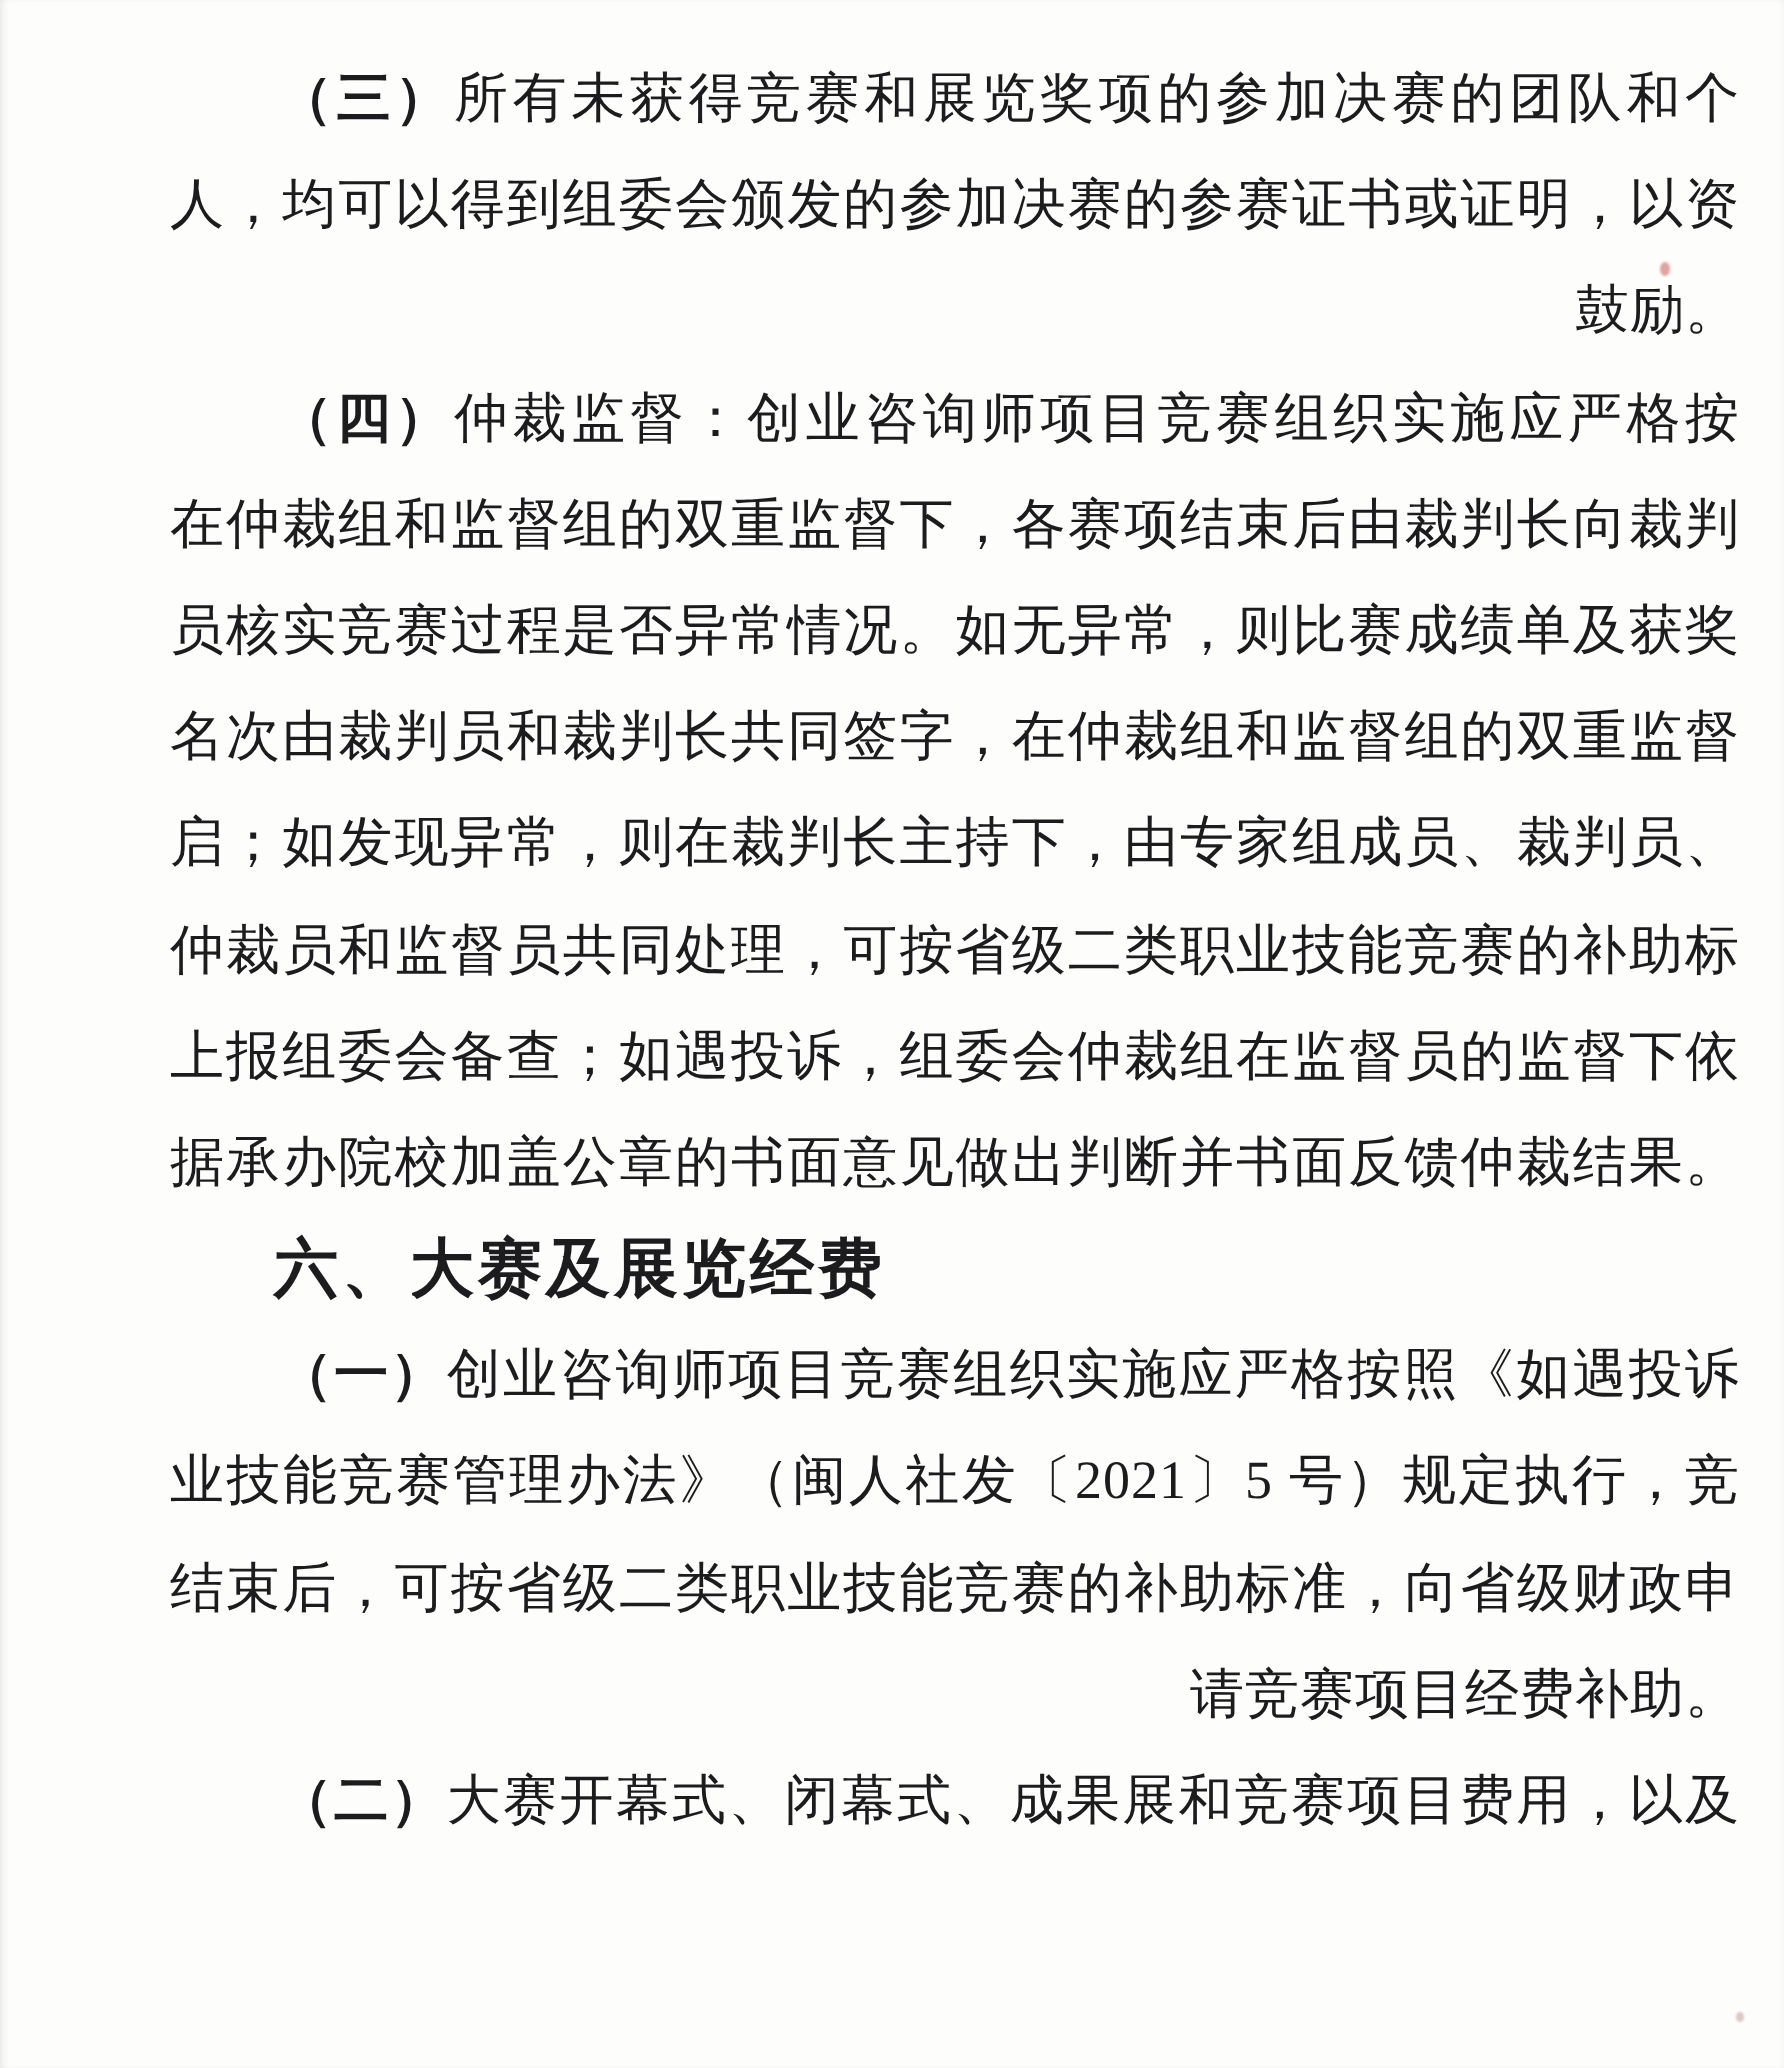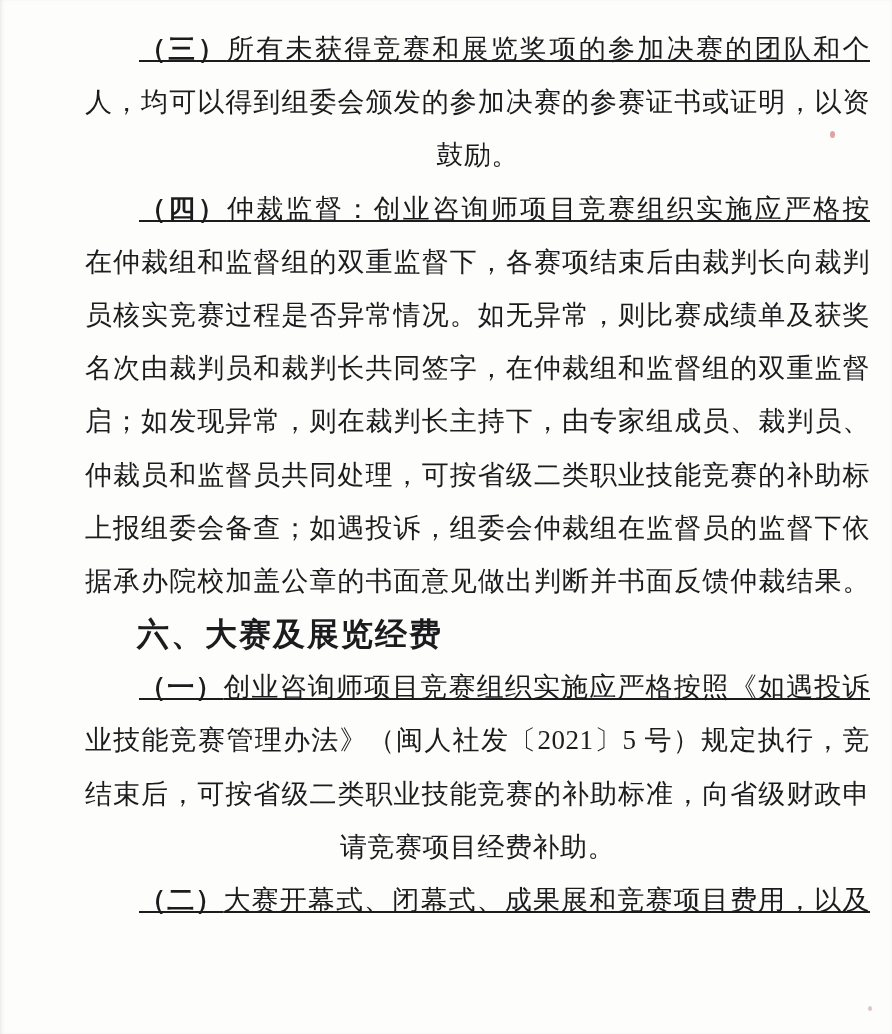--- a/index.html
+++ b/index.html
@@ -17,31 +17,30 @@
     padding: 23px 22px 0 85px;
     font-family: "Liberation Serif", "DejaVu Serif", serif;
     color: #1c1c1e;
     box-shadow: inset 3px 0 5px -3px rgba(60,60,60,0.18), inset -2px 0 4px -3px rgba(60,60,60,0.10);
   }
   .line {
     font-size: 27px;
     line-height: 53.2px;
     height: 53.2px;
     letter-spacing: 0.5px;
-    text-align: center;
+    text-align: right;
     overflow: hidden;
   }
   .line.fill {
     text-align: justify;
     text-align-last: justify;
     text-justify: inter-character;
   }
   .line.indent {
     text-indent: 54px;
-    text-decoration: underline;
   }
   .marker {
     font-weight: 700;
   }
   .heading-line {
     font-size: 32px;
     line-height: 53.2px;
     height: 53.2px;
     font-weight: 700;
     font-family: "Liberation Sans", "DejaVu Sans", sans-serif;

